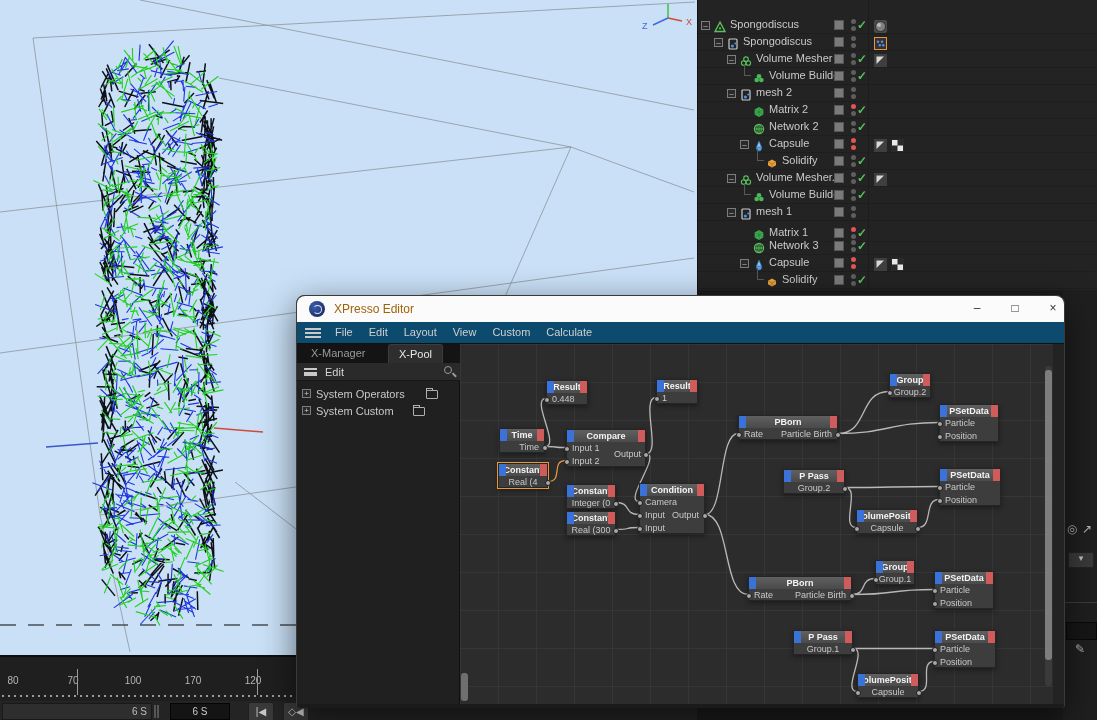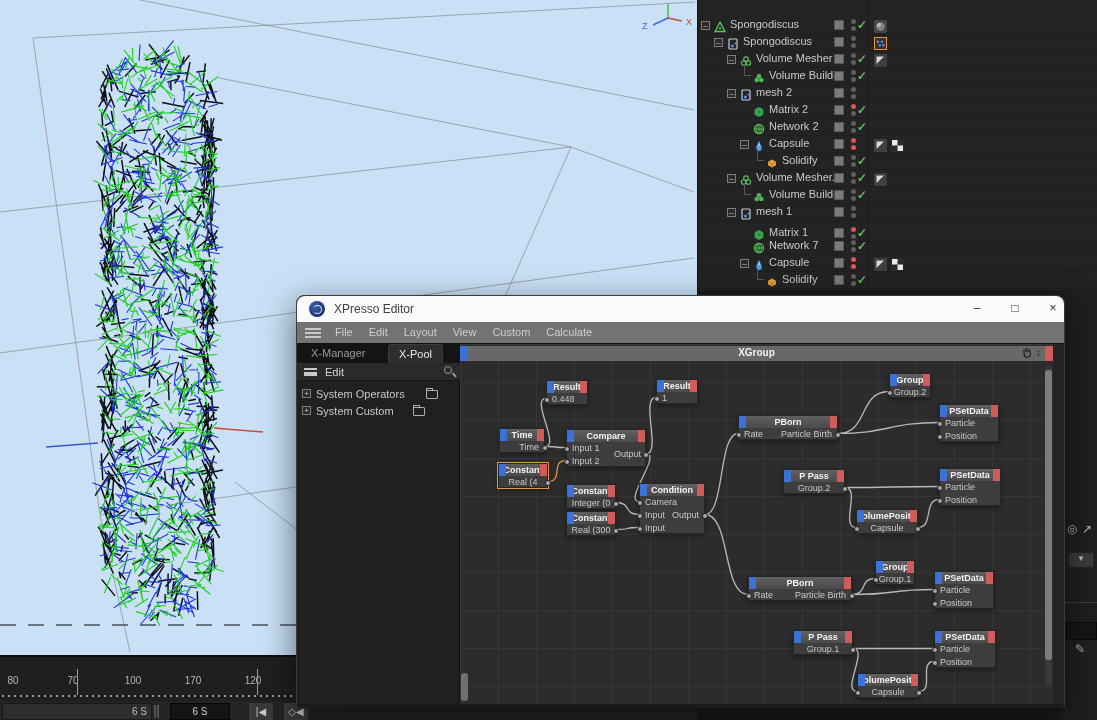--- a/index.html
+++ b/index.html
@@ -40,23 +40,23 @@
      color:#c9c9c9;font-size:10px;text-align:center;padding-top:3px;}
 
   
   #xw{position:absolute;left:296px;top:295px;width:769px;height:413px;background:#232323;border-radius:8px 8px 3px 3px;
       box-shadow:0 10px 34px rgba(0,0,0,.55);border:1px solid #3a3a3a;}
   #xtitle{position:absolute;left:0;top:0;width:100%;height:26px;background:#fbfbfb;border-radius:8px 8px 0 0;}
   #xtico{position:absolute;left:12px;top:5px;width:16px;height:16px;border-radius:50%;
       background:radial-gradient(circle at 35% 35%,#3d5fb0,#101f4e);}
   #xtico:after{content:"";position:absolute;left:4px;top:4px;width:7px;height:7px;border:1.5px solid #dfe6f5;
       border-radius:50%;border-left-color:transparent;}
-  #xtname{position:absolute;left:37px;top:6px;font-size:12px;color:#404040;}
+  #xtname{position:absolute;left:37px;top:6px;font-size:12px;color:#a16207;}
   .winbtn{position:absolute;top:0;width:40px;height:26px;color:#333;font-size:12px;text-align:center;padding-top:5px;}
-  #xmenu{position:absolute;left:0;top:26px;width:100%;height:22px;background:#737373;border-bottom:1px solid #101010;}
+  #xmenu{position:absolute;left:0;top:26px;width:100%;height:22px;background:#0c4a6e;border-bottom:1px solid #101010;}
   .burger{position:absolute;width:16px;height:10px;border-top:2px solid #c9c9c9;border-bottom:2px solid #c9c9c9;}
   .burger:after{content:"";position:absolute;left:0;top:2px;width:16px;height:2px;background:#c9c9c9;}
   #xmenu .burger{left:8px;top:6px;}
   .menuitem{display:inline-block;font-size:11px;color:#cfcfcf;padding:4px 8px 0 8px;}
   #xmenuitems{position:absolute;left:30px;top:0;}
 
   #xleft{position:absolute;left:0;top:48px;width:163px;height:360px;background:#202020;border-right:1px solid #101010;}
   #xtabs{position:absolute;left:0;top:0;width:163px;height:19px;background:#141414;}
   .xtab{position:absolute;top:0;height:19px;font-size:11px;padding:3px 10px 0 10px;color:#9a9a9a;}
   .xtab.active{background:#2e2e2e;color:#e8e8e8;border-radius:3px 3px 0 0;border:1px solid #3c3c3c;border-bottom:none;}
@@ -330,21 +330,21 @@
         <span class="vdot" style="top:2px;background:#e05555"></span>
         <span class="vdot" style="top:9px;background:#5e5e5e"></span>
         <span class="chk">✓</span>
       </div>
       <div class="omrow" style="top: 238px;">
         <span class="oicon" style="left:55px"><svg width="12" height="12" viewBox="0 0 12 12">
             <circle cx="6" cy="6" r="4.6" fill="none" stroke="#57c15a" stroke-width="1.2"></circle>
             <path d="M1.4 6h9.2M6 1.4v9.2" stroke="#57c15a" stroke-width="1"></path>
             <ellipse cx="6" cy="6" rx="2.2" ry="4.6" fill="none" stroke="#57c15a" stroke-width="0.9"></ellipse>
           </svg></span>
-        <span class="lbl" style="left:71px">Network 7</span>
+        <span class="lbl" style="left:71px">Network 3</span>
         <span class="lsq"></span>
         <span class="vdot" style="top:2px;background:#5e5e5e"></span>
         <span class="vdot" style="top:9px;background:#5e5e5e"></span>
         <span class="chk">✓</span>
       </div>
       <div class="omrow" style="top: 255px;">
         <span class="exp" style="left:42px">–</span>
         <span class="oicon" style="left:55px"><svg width="12" height="12" viewBox="0 0 12 12">
             <path d="M6 4.2L3.4 7.2v1.4C3.4 10.1 4.2 11 6 11s2.6-.9 2.6-2.4V7.2z" fill="#58a6e8" stroke="#2f6fb0" stroke-width="0.7"></path>
             <path d="M6 1L3.4 7.2h5.2z" fill="#8fc4f0" stroke="#2f6fb0" stroke-width="0.7"></path>
@@ -439,31 +439,20 @@
             <span class="folder" style="left:128.8px"></span>
           </div>
           <div class="poolrow" style="top: 59px;">
             <span class="exp" style="left:5px;top:3px">+</span>
             <span class="lbl">System Custom</span>
             <span class="folder" style="left:116.2px"></span>
           </div>
         </div>
     </div>
     <div id="xcanvas">
-      <div id="xghead">
-        <span class="bc"></span>
-        <span id="xgtitle">XGroup</span>
-        <span id="xghandicons">
-          <svg width="11" height="12">
-              <path d="M2 7V3.5M4 6V2M6 6V2.5M8 7V3.5M2 7c0 3 1.2 4.3 3.2 4.3S8.5 10 8.5 7.5" stroke="#1e1e1e" stroke-width="1.2" fill="none"></path>
-            </svg>
-          <span style="color:#1e1e1e;font-size:10px;vertical-align:2px;">↕</span>
-        </span>
-        <span class="rc"></span>
-      </div>
       <div id="nodespace">
         <svg id="wires" width="593" height="342">
             <path d="M85 84.5 C 101 84.5, 70 36.5, 86 36.5" stroke="#B9B9B9" stroke-width="1.3" fill="none"></path>
             <path d="M85 84.5 C 101 84.5, 90 85.5, 106 85.5" stroke="#B9B9B9" stroke-width="1.3" fill="none"></path>
             <path d="M88 119.5 C 104 119.5, 90 98.5, 106 98.5" stroke="#E8963C" stroke-width="1.3" fill="none"></path>
             <path d="M186 92 C 202 92, 180 35.5, 196 35.5" stroke="#B9B9B9" stroke-width="1.3" fill="none"></path>
             <path d="M186 92 C 202 92, 163 139.5, 179 139.5" stroke="#B9B9B9" stroke-width="1.3" fill="none"></path>
             <path d="M156 140.5 C 172 140.5, 163 152.5, 179 152.5" stroke="#B9B9B9" stroke-width="1.3" fill="none"></path>
             <path d="M156 167.5 C 172 167.5, 163 165.5, 179 165.5" stroke="#B9B9B9" stroke-width="1.3" fill="none"></path>
             <path d="M245 152.5 C 264.8 152.5, 258.2 71.5, 278 71.5" stroke="#B9B9B9" stroke-width="1.3" fill="none"></path>

